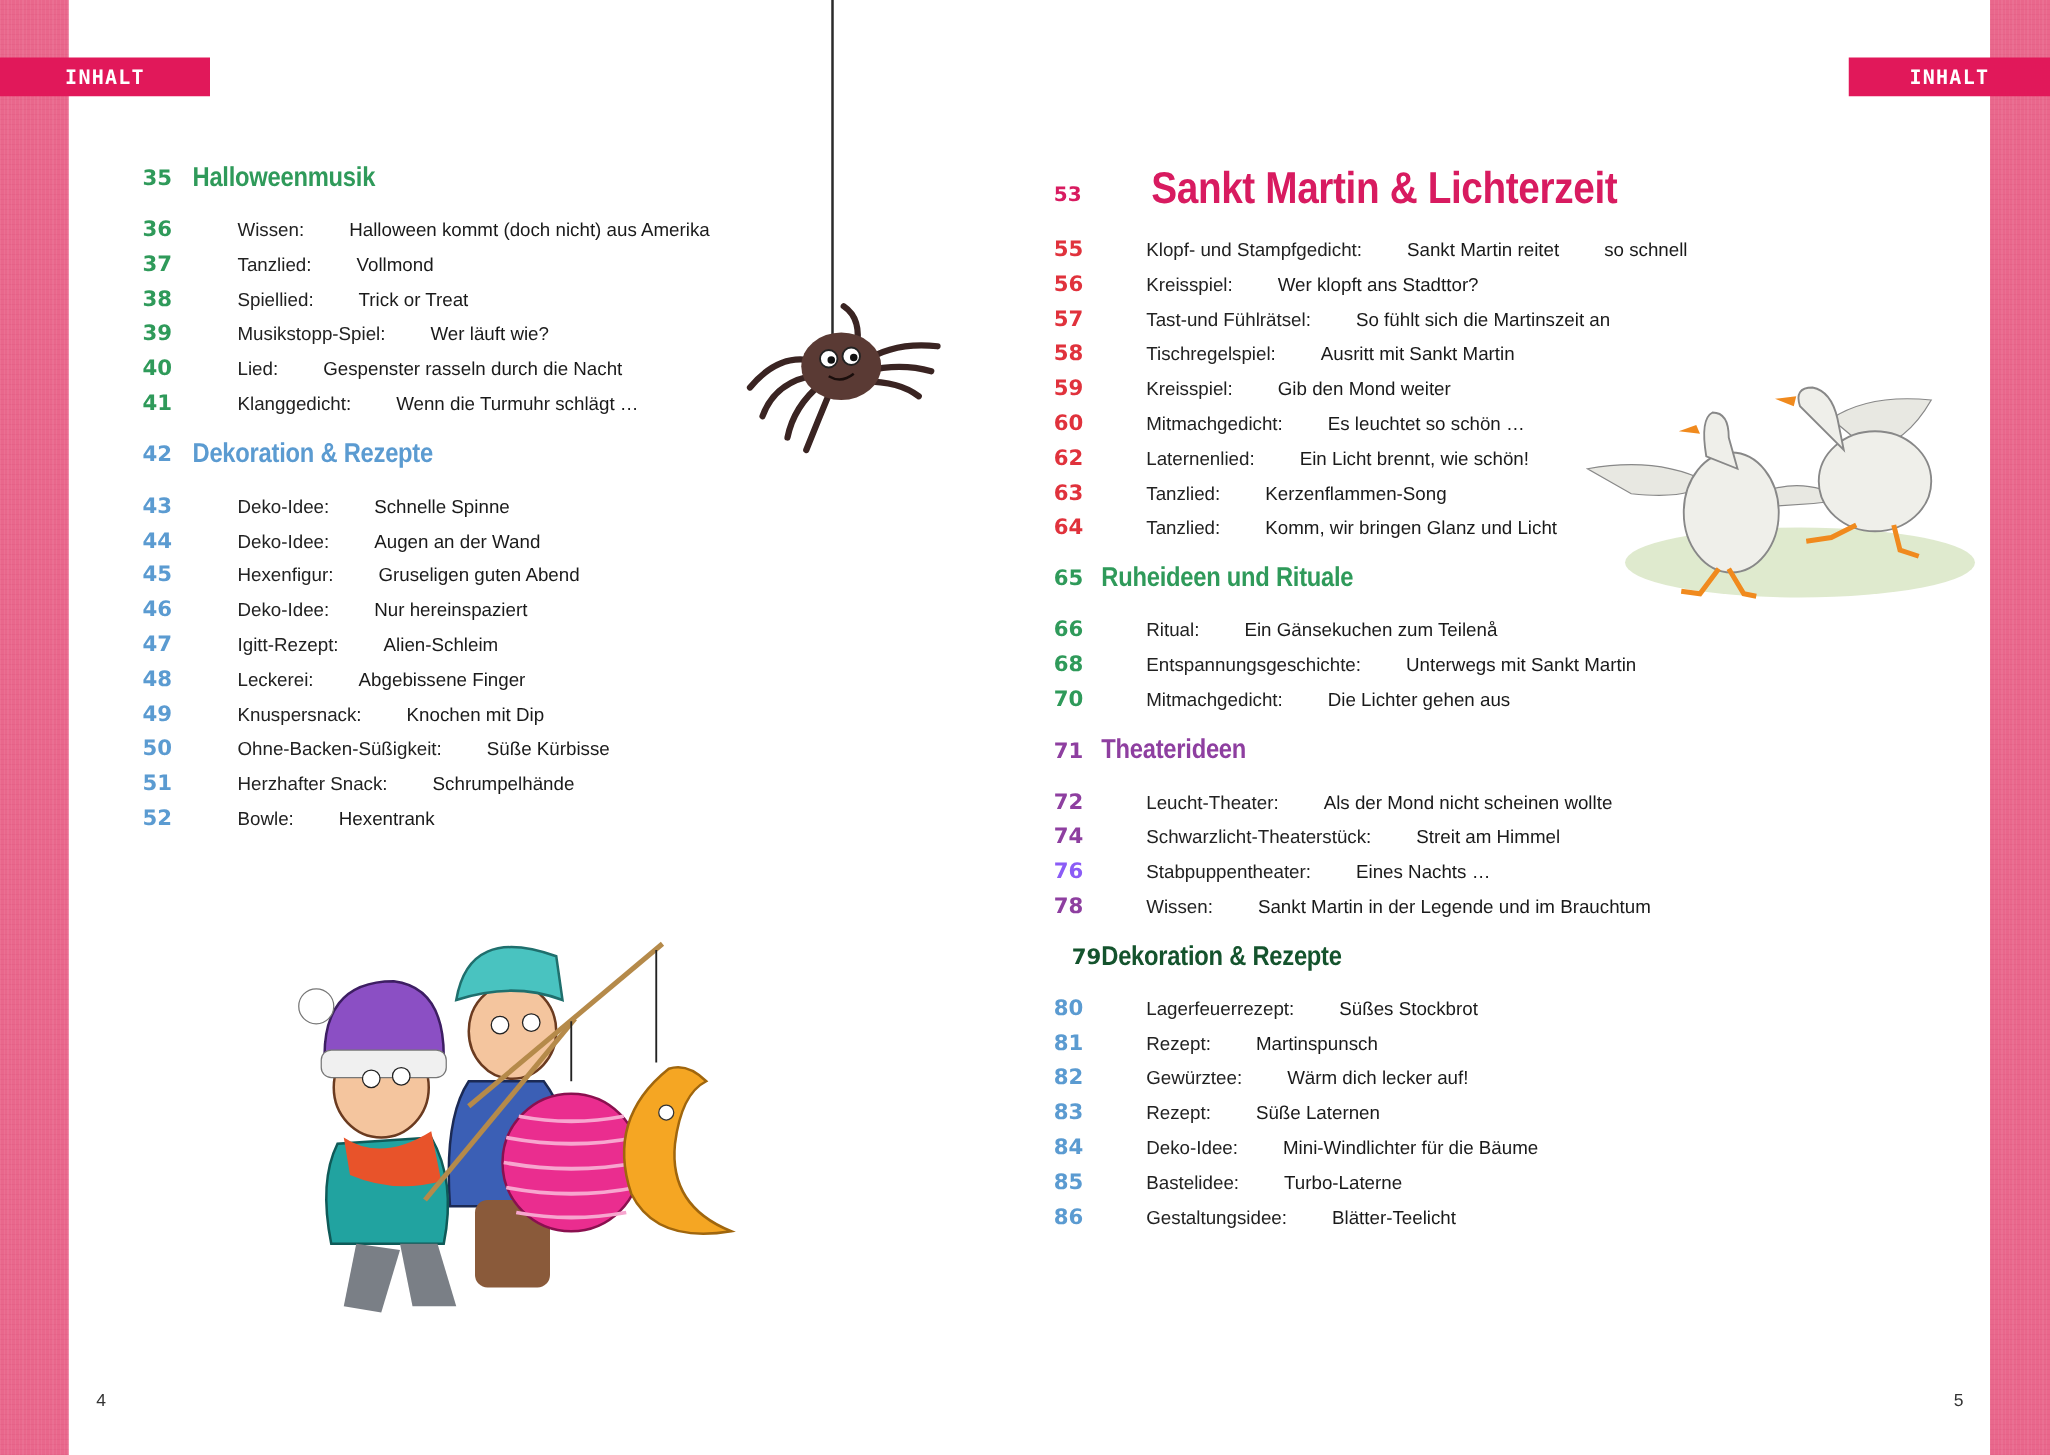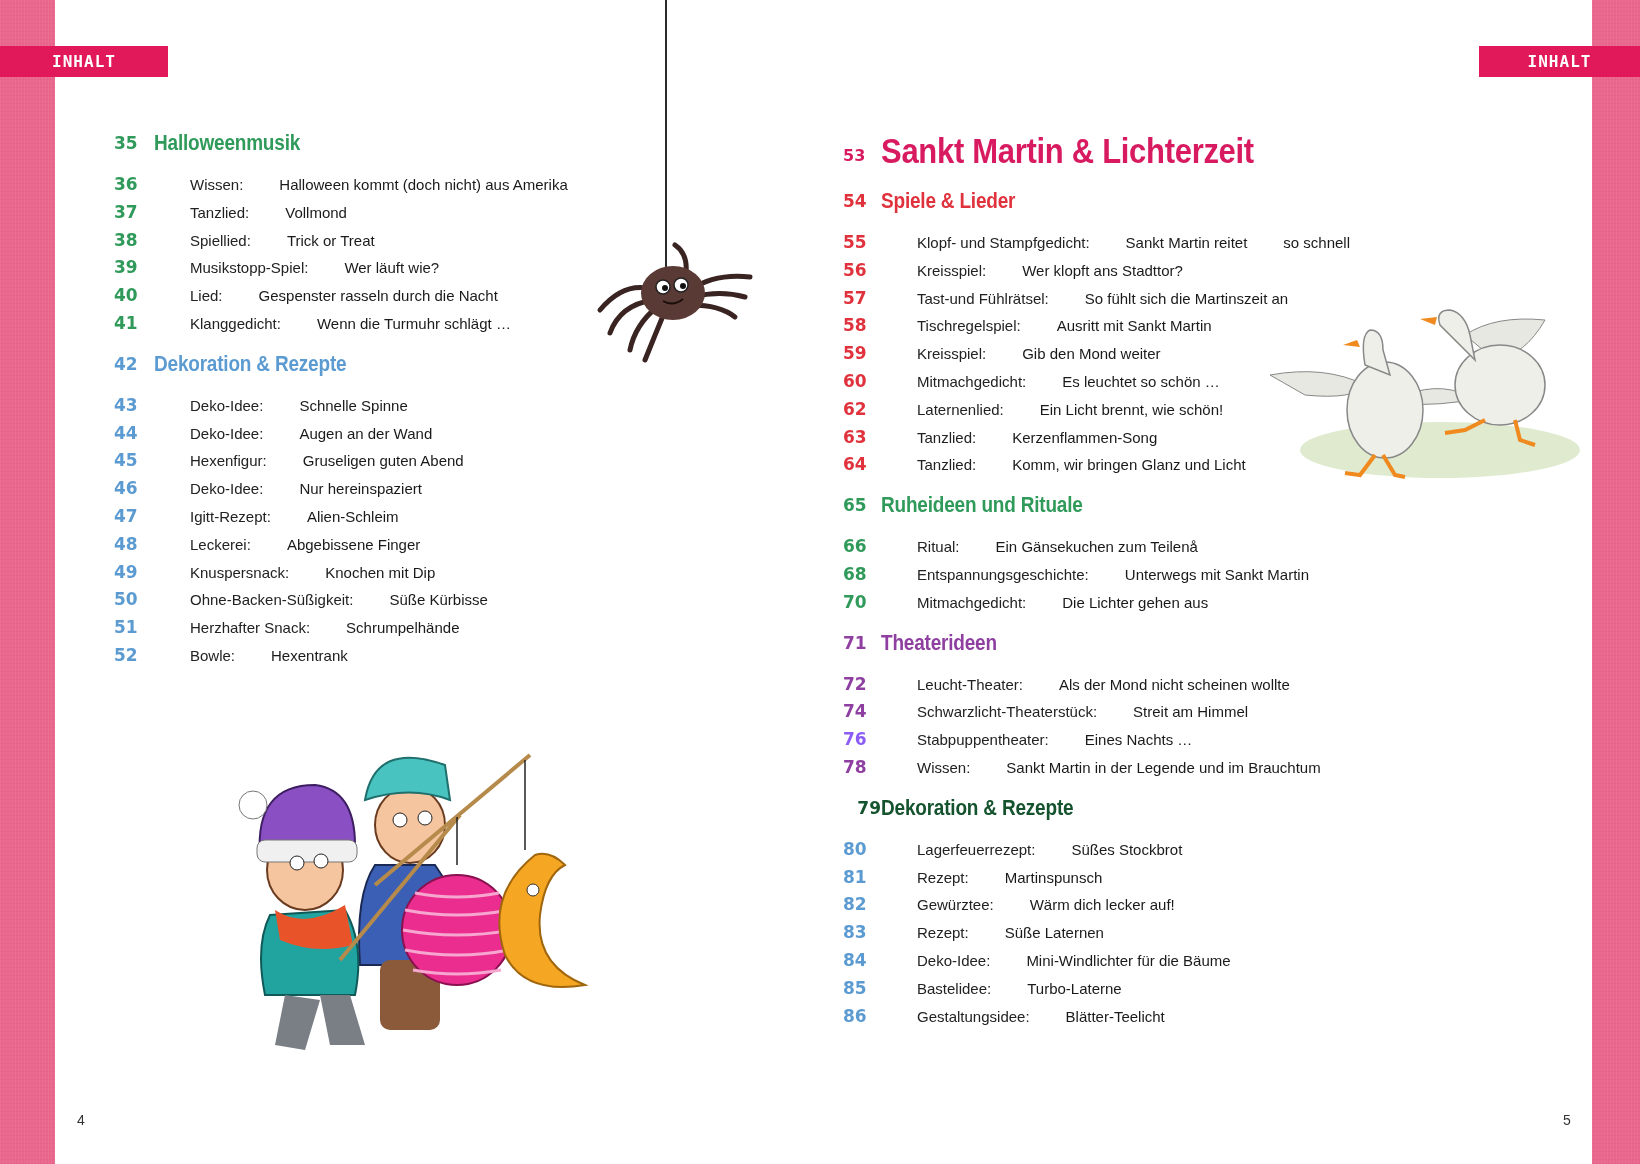--- a/index.html
+++ b/index.html
@@ -29,21 +29,21 @@
 
     .row { display: flex; align-items: baseline; height: 27.8px; font-family: "Liberation Sans", sans-serif; font-size: 15px; white-space: nowrap; gap: 36px; }
     .num { width: 40px; font-weight: bold; font-size: 17px; font-family: "DejaVu Sans", sans-serif; }
     .row .prefix { font-weight: normal; color: #222; }
     .row .title { font-weight: normal; color: #1a1a1a; }
 
     .heading { display: flex; align-items: baseline; font-family: "DejaVu Sans Mono", monospace; font-weight: bold; }
     .heading .num { font-family: "DejaVu Sans", sans-serif; }
     .h2 { font-size: 19px; height: 38px; margin-top: 6px; margin-bottom: 4px; }
     .h2 .label { font-family: "Liberation Sans", sans-serif; font-weight: bold; font-size: 19px; letter-spacing: -0.2px; transform: scaleY(1.15); display: inline-block; }
-    .h1 { height: 58px; margin-bottom: 4px; }
+    .h1 { height: 58px; margin-bottom: 4px; gap: 40px; }
     .h1 .num { font-size: 16px; }
     .h1 .label { font-family: "Liberation Sans", sans-serif; font-weight: bold; font-size: 31px; letter-spacing: -0.3px; transform: scaleY(1.15); display: inline-block; }
 
     .thread { position: absolute; left: 665px; top: 0; width: 2px; height: 268px; background: #2b2b2b; }
     .illus { position: absolute; }
   </style>
 </head>
 <body>
 
 <div class="edge edge-left"></div>
@@ -151,24 +151,20 @@
 
 <div class="col col-right" style="left:881px;">
   <div class="heading h1" style="color:#d81b60; margin-left:-38px;">
     <span class="num" style="width:38px;">53</span>
     <span class="label">Sankt Martin &amp; Lichterzeit</span>
   </div>
 </div>
 
 <div class="col" style="left:881px; top:190px; width:500px;">
 
-  <div class="heading h2" style="color:#e0323c; margin-left:-38px; margin-top:0;">
-    <span class="num" style="width:38px;">54</span>
-    <span class="label">Spiele &amp; Lieder</span>
-  </div>
   <div style="margin-left:-38px;">
     <div class="row">
         <span class="num" style="color:#e0323c;width:38px">55</span>
         <span class="prefix">Klopf- und Stampfgedicht: </span>
         <span class="title">Sankt Martin reitet</span>
         <span class="title"> so schnell</span>
       </div>
     <div class="row">
         <span class="num" style="color:#e0323c;width:38px">56</span>
         <span class="prefix">Kreisspiel: </span>

